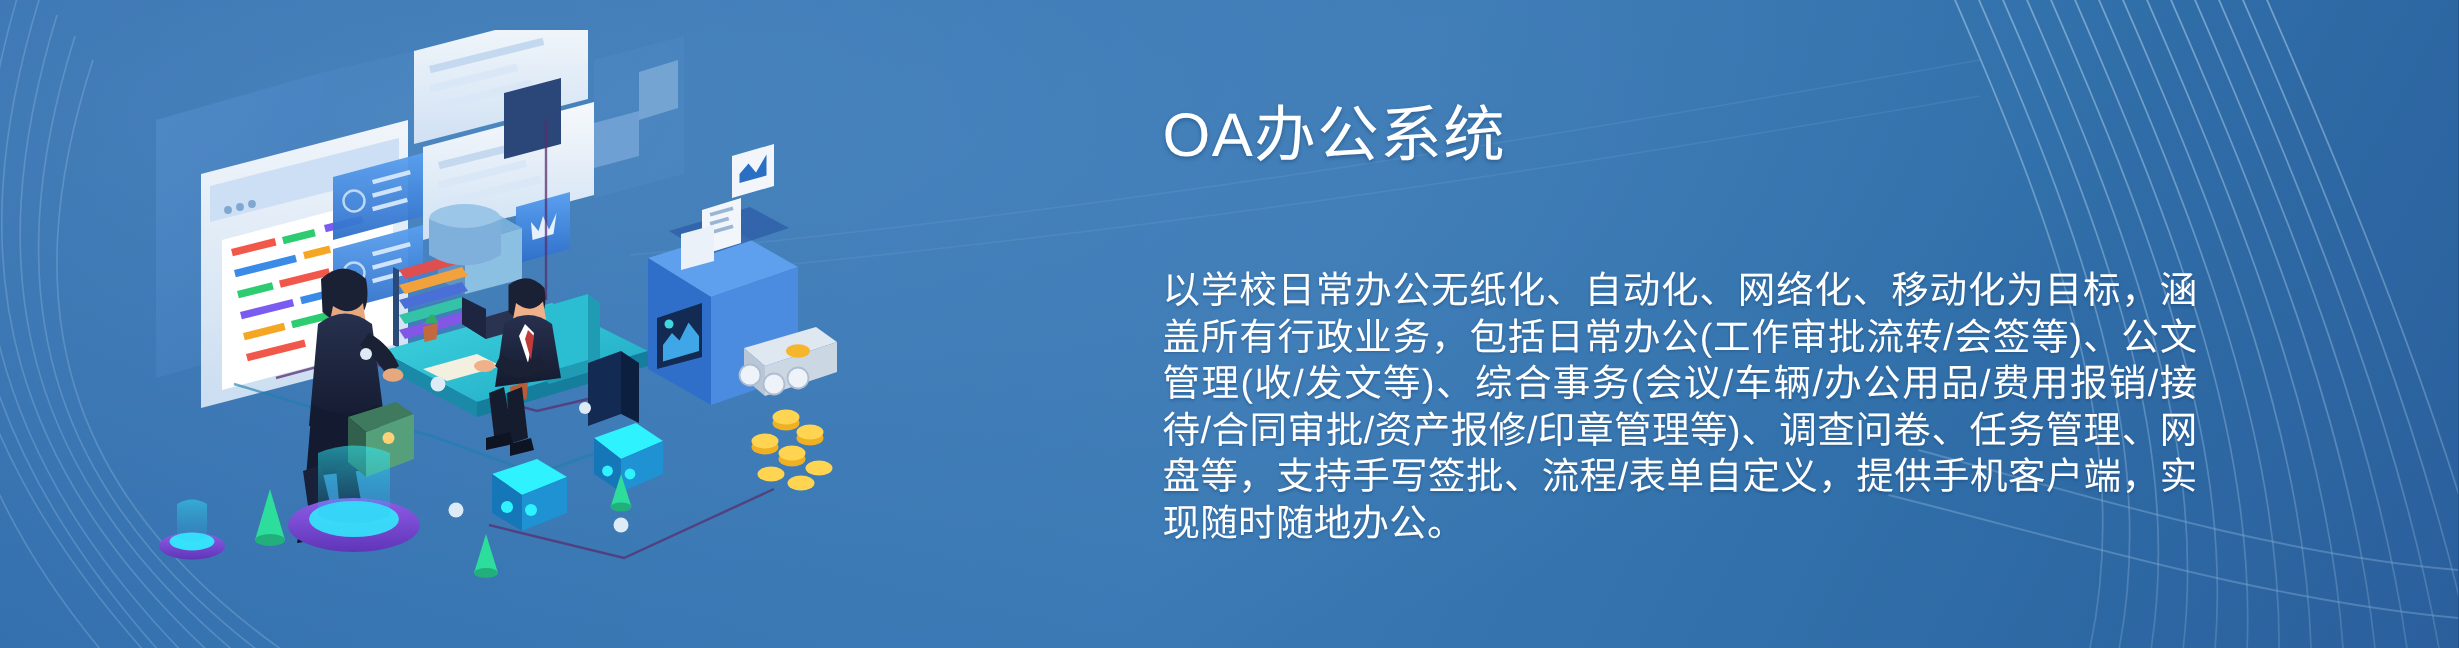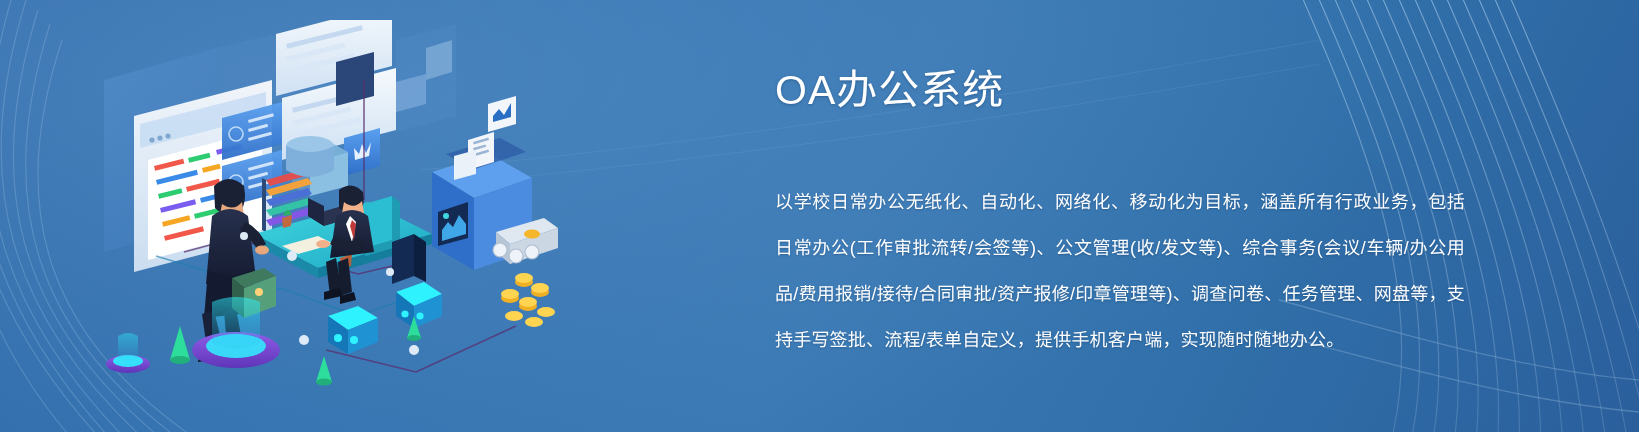--- a/index.html
+++ b/index.html
@@ -37,22 +37,22 @@
     font-size:41px;
     line-height:1.2;
     letter-spacing:1px;
     font-weight:400;
     margin:0 0 64px 0;
     white-space:nowrap;
     text-shadow:0 1px 3px rgba(10,40,75,.35);
   }
   #body{
     color:#ffffff;
-    font-size:18px;
-    line-height:46px;
+    font-size:25px;
+    line-height:31px;
     margin:0;
     text-align:justify;
     text-justify:inter-ideograph;
     letter-spacing:.2px;
     text-shadow:0 1px 2px rgba(10,40,75,.30);
   }
 </style>
 </head>
 <body>
 

